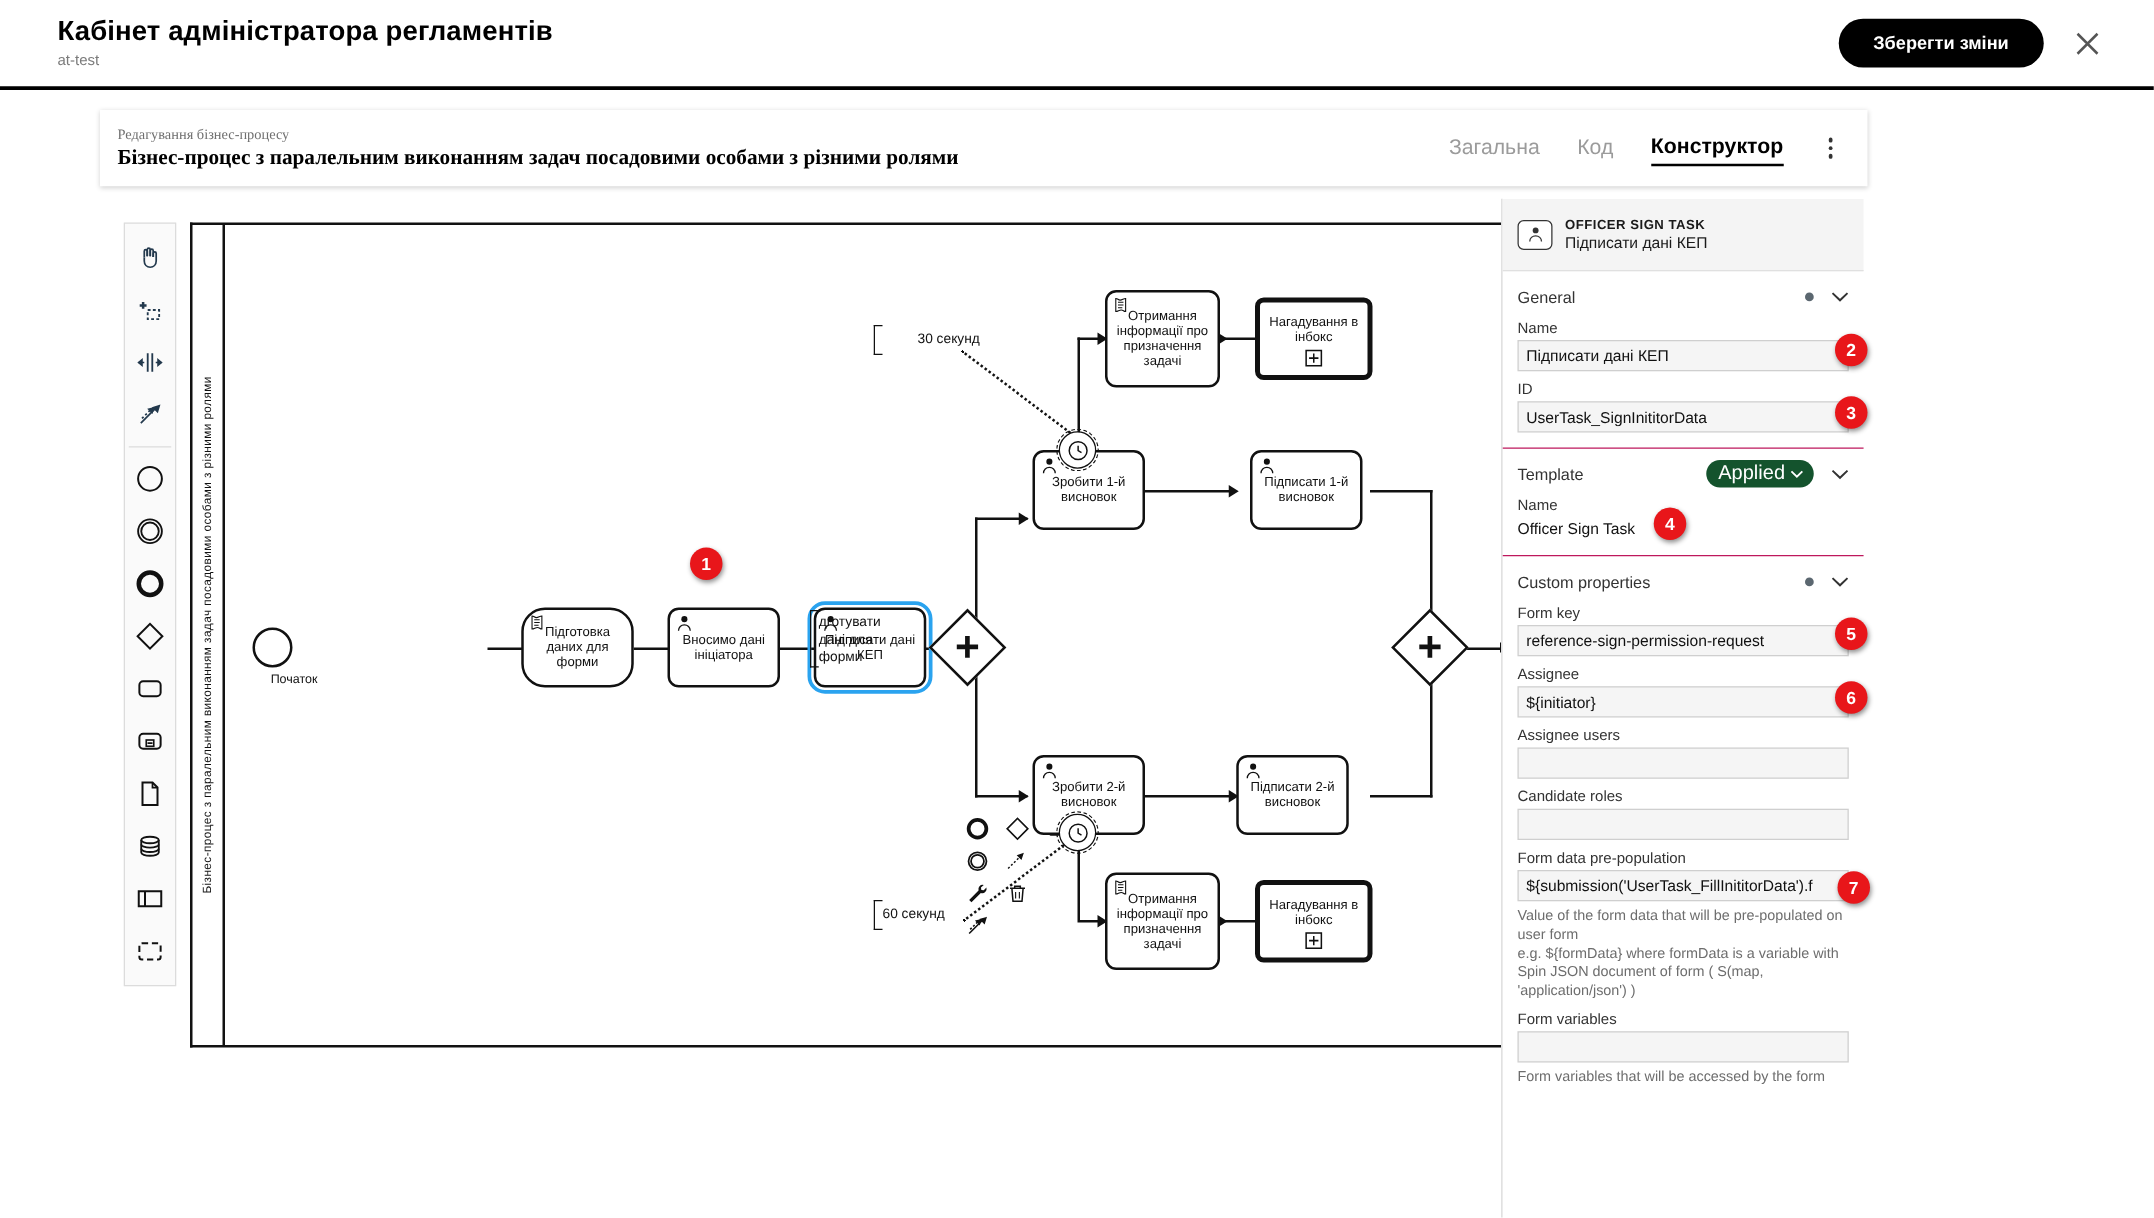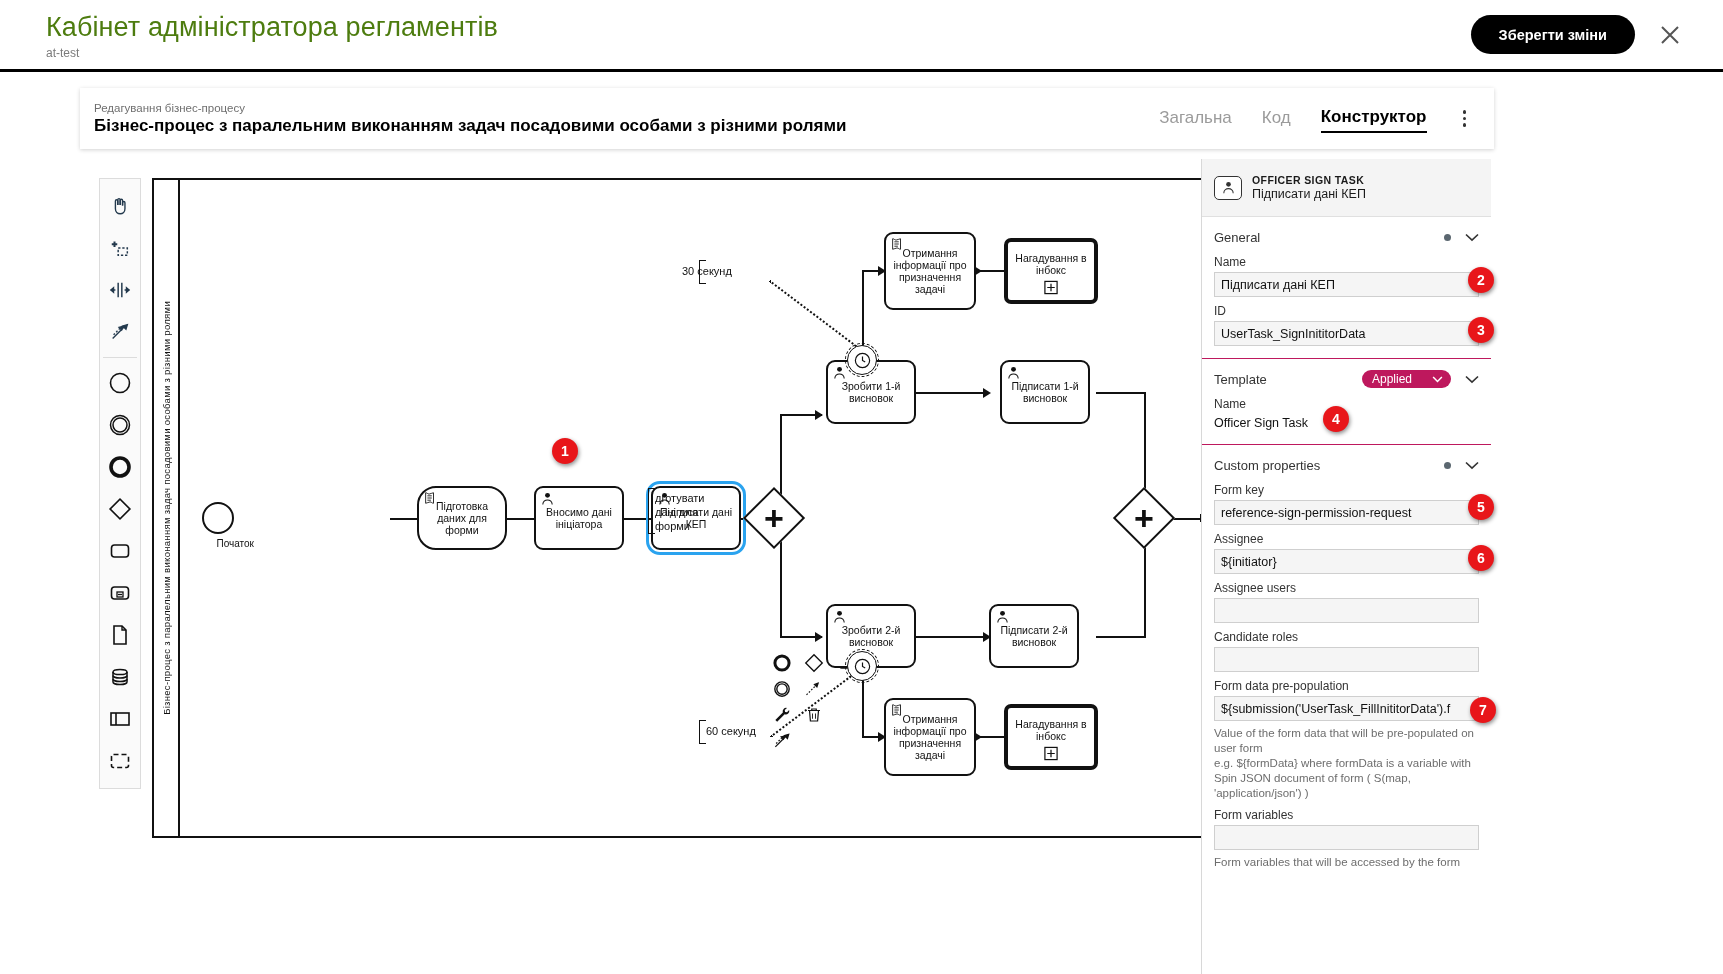--- a/index.html
+++ b/index.html
@@ -13,21 +13,21 @@
   }
 
   
   .appbar {
     position: absolute; left: 0; top: 0; width: 1723px; height: 72px;
     background: #ffffff;
     border-bottom: 3px solid #000000;
     display: flex; align-items: flex-start;
   }
   .appbar-titles { margin-left: 46px; margin-top: 12px; }
-  .app-title { font-size: 27px; font-weight: normal; color: #4d7c0f; letter-spacing: .1px; }
+  .app-title { font-size: 22px; font-weight: bold; color: #000000; letter-spacing: .1px; }
   .app-subtitle { font-size: 12px; color: #7b7b7b; margin-top: 3px; }
   .appbar-right {
     margin-left: auto; margin-right: 40px; margin-top: 15px;
     display: flex; align-items: center; gap: 22px;
   }
   .btn-save {
     background: #000000; color: #ffffff;
     border: none; border-radius: 22px;
     height: 39px; padding: 0 28px;
     font-size: 14.5px; font-weight: bold;
@@ -40,21 +40,21 @@
   }
 
   
   .process-card {
     position: absolute; left: 80px; top: 88px;
     width: 1414px; height: 61px;
     background: #ffffff;
     box-shadow: 0 1px 4px rgba(0,0,0,.18);
     display: flex; align-items: center;
   }
-  .pc-left { margin-left: 14px; }
+  .pc-left { margin-left: 14px; font-family: Liberation Serif, serif; }
   .pc-eyebrow { font-size: 11.5px; color: #6f6f6f; }
   .pc-name { font-size: 17px; font-weight: bold; color: #000; margin-top: 2px; }
   .pc-tabs {
     margin-left: auto; margin-right: 22px;
     display: flex; align-items: center; gap: 30px;
   }
   .pc-tab {
     font-size: 17px; color: #9b9b9b; cursor: pointer;
     padding-bottom: 4px; position: relative; top: 1px;
   }
@@ -222,23 +222,23 @@
 
   .group { border-bottom: 1px solid #be185d; padding: 9px 12px 12px 12px; }
   .group-head {
     display: flex; align-items: center; height: 22px; margin-bottom: 3px;
   }
   .group-title { font-size: 13px; color: #333; }
   .group-tools { margin-left: auto; display: flex; align-items: center; gap: 14px; }
   .dot-ind { width: 7px; height: 7px; border-radius: 50%; background: #5b6770; display: block; }
   .chev { cursor: pointer; display: flex; }
   .badge-applied {
-    background: #be185d; color: #fff; border-radius: 11px;
-    font-size: 12px; padding: 2px 8px 2px 10px;
-    display: flex; align-items: center; gap: 20px; cursor: pointer;
+    background: #14532d; color: #fff; border-radius: 11px;
+    font-size: 16px; padding: 2px 8px 2px 10px;
+    display: flex; align-items: center; gap: 4px; cursor: pointer;
   }
 
   .field-label { font-size: 12px; color: #333; margin: 7px 0 3px 0; }
   .field-input {
     width: 100%; height: 25px;
     background: #f5f5f5; border: 1px solid #cfcfcf;
     font-size: 12.5px; color: #111; padding: 0 6px;
     font-family: "Liberation Sans", sans-serif;
   }
   .field-static { font-size: 12.5px; color: #111; padding: 2px 0; }
@@ -634,21 +634,21 @@
     </div>
 
     <div class="gate" style="left:598px; top:316px;">
       <span class="plus">+</span>
     </div>
     <div class="gate" style="left:968px; top:316px;">
       <span class="plus">+</span>
     </div>
 
     <div class="annot-bracket" style="left:545px; top:80px; height:24px;"></div>
-    <div class="txt-annot" style="left:528px; top:85px;">30 секунд</div>
+    <div class="txt-annot" style="left:580px; top:85px;">30 секунд</div>
 
     <div class="annot-bracket" style="left:545px; top:540px; height:24px;"></div>
     <div class="txt-annot" style="left:552px; top:545px;">60 секунд</div>
 
   </div>
 </div>
 
 <div class="props">
 
   <div class="props-head">

